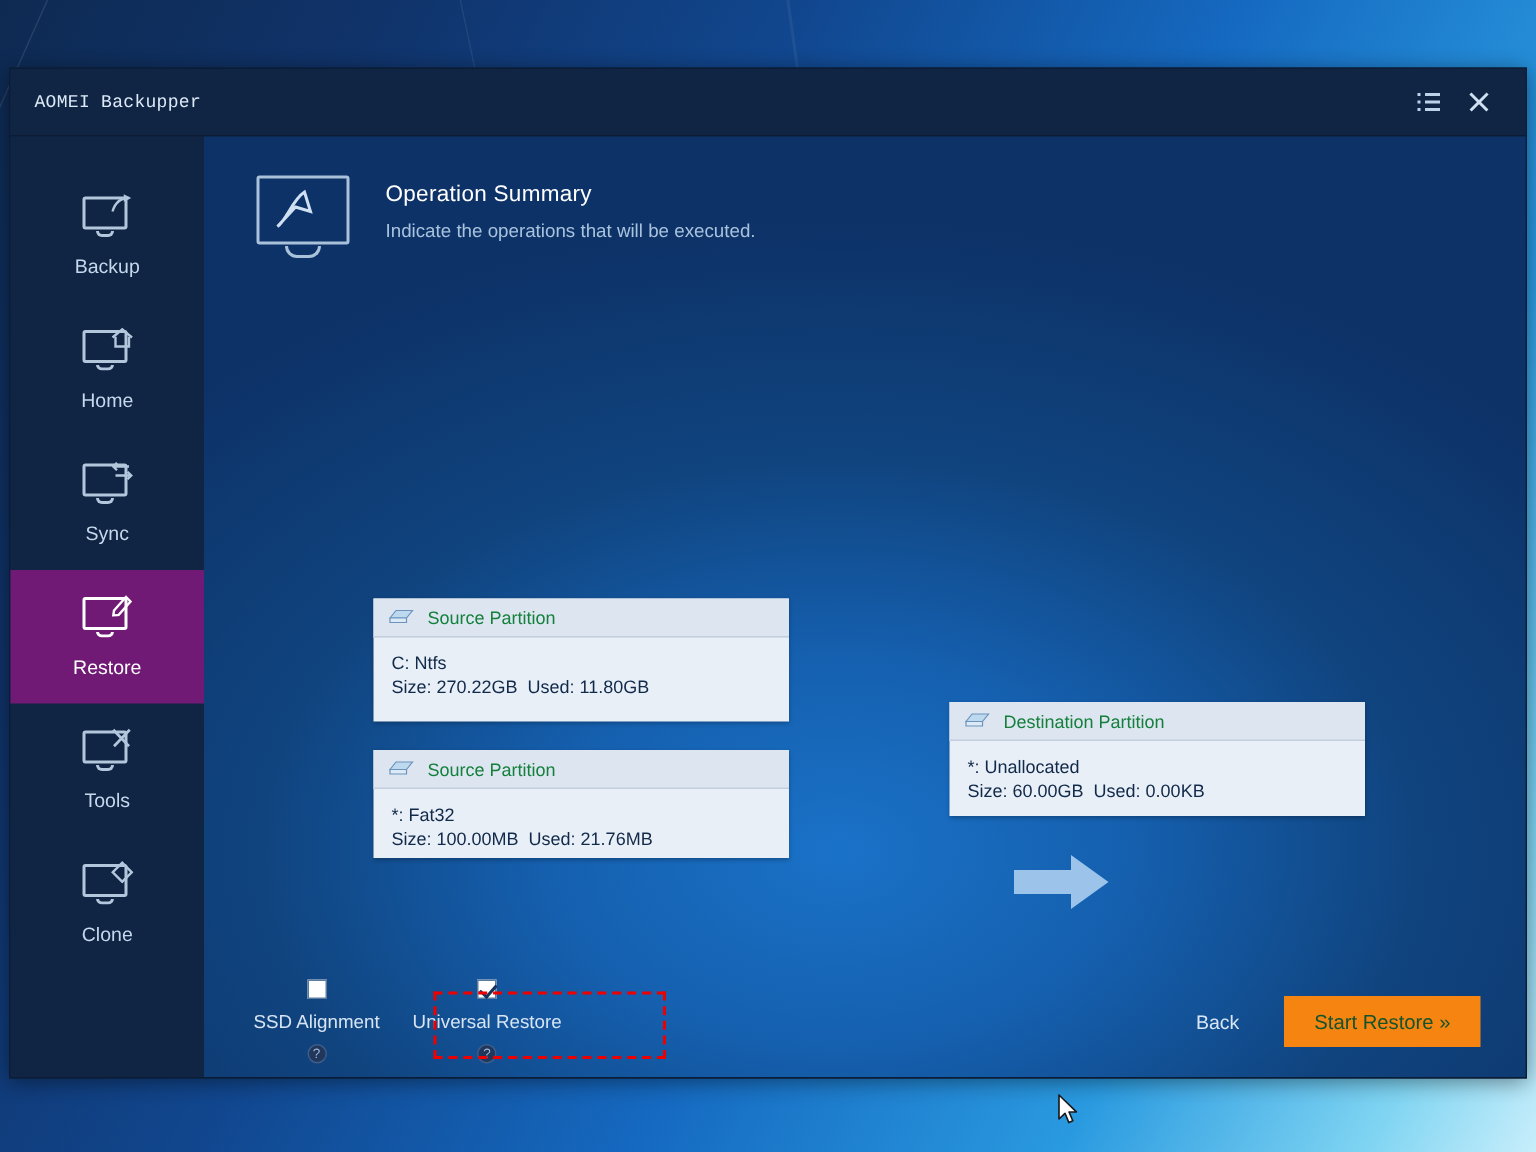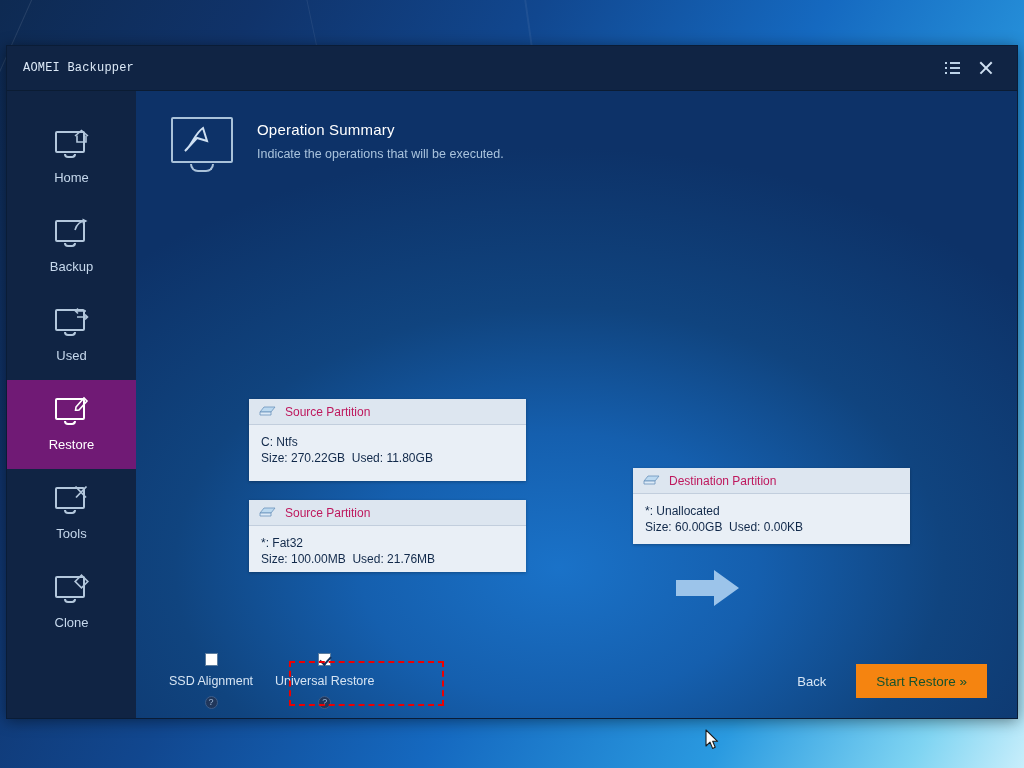--- a/index.html
+++ b/index.html
@@ -106,21 +106,21 @@
   .diagram { position:relative; flex:1; }
   .card {
     position:absolute; background:#e9eff6;
     box-shadow:0 1px 3px rgba(0,0,0,.28);
   }
   .card-head {
     display:flex; align-items:center; gap:9px;
     height:26px; padding:0 10px; background:#dde6f0;
     border-bottom:1px solid #c2cedd;
   }
-  .card-head-title { font-size:12px; color:#be185d; }
+  .card-head-title { font-size:12px; color:#15803d; }
   .disk-ico { width:17px; height:13px; flex:0 0 17px; }
   .card-body { padding:9px 12px 10px 12px; }
   .card-line { font-size:12px; color:#11294a; line-height:16px; white-space:pre; }
 
   .arrow { position:absolute; left:540px; top:389px; }
 
   
   .footer {
     height:74px; flex:0 0 74px; display:flex; align-items:center;
     padding:0 30px 0 33px; position:relative;
@@ -185,54 +185,54 @@
   <div class="body-row">
 
     <div class="sidebar">
 
       <div class="nav-item">
         <span class="mon">
           <span class="screen"></span>
             <span class="stand"></span>
           <span class="badge">
               <svg width="15" height="15" viewBox="0 0 15 15">
+                <path d="M1 12 C3 5, 7 3, 12 3" fill="none" stroke="currentColor" stroke-width="1.6"></path>
+                <path d="M8.5 0.5 L13.5 3 L8.5 5.5 Z" fill="currentColor"></path>
+              </svg>
+            </span>
+        </span>
+        <span class="nav-label">Backup</span>
+      </div>
+
+      <div class="nav-item">
+        <span class="mon">
+          <span class="screen"></span>
+            <span class="stand"></span>
+          <span class="badge">
+              <svg width="15" height="15" viewBox="0 0 15 15">
                 <path d="M1 7 L7.5 1.5 L14 7" fill="none" stroke="currentColor" stroke-width="1.6"></path>
                 <path d="M3 6.5 V13 H12 V6.5" fill="none" stroke="currentColor" stroke-width="1.6"></path>
               </svg>
             </span>
         </span>
         <span class="nav-label">Home</span>
       </div>
 
       <div class="nav-item">
         <span class="mon">
           <span class="screen"></span>
             <span class="stand"></span>
           <span class="badge">
               <svg width="15" height="15" viewBox="0 0 15 15">
-                <path d="M1 12 C3 5, 7 3, 12 3" fill="none" stroke="currentColor" stroke-width="1.6"></path>
-                <path d="M8.5 0.5 L13.5 3 L8.5 5.5 Z" fill="currentColor"></path>
-              </svg>
-            </span>
-        </span>
-        <span class="nav-label">Backup</span>
-      </div>
-
-      <div class="nav-item">
-        <span class="mon">
-          <span class="screen"></span>
-            <span class="stand"></span>
-          <span class="badge">
-              <svg width="15" height="15" viewBox="0 0 15 15">
                 <path d="M2 4 H12 M4 1.5 L1.5 4 L4 6.5" fill="none" stroke="currentColor" stroke-width="1.6"></path>
                 <path d="M13 10 H3 M11 7.5 L13.5 10 L11 12.5" fill="none" stroke="currentColor" stroke-width="1.6"></path>
               </svg>
             </span>
         </span>
-        <span class="nav-label">Used</span>
+        <span class="nav-label">Sync</span>
       </div>
 
       <div class="nav-item active">
         <span class="mon">
           <span class="screen"></span>
             <span class="stand"></span>
           <span class="badge">
               <svg width="15" height="15" viewBox="0 0 15 15">
                 <path d="M2 11 L10 2 L13 5 L5 14 L1.5 14.5 Z" fill="none" stroke="currentColor" stroke-width="1.6"></path>
               </svg>

